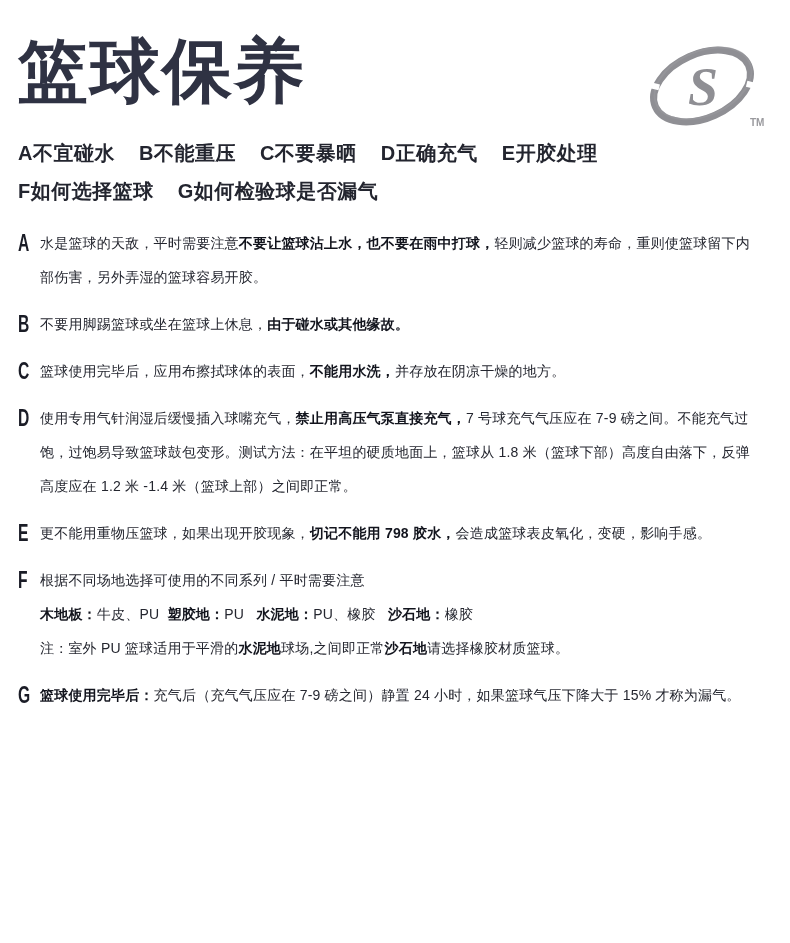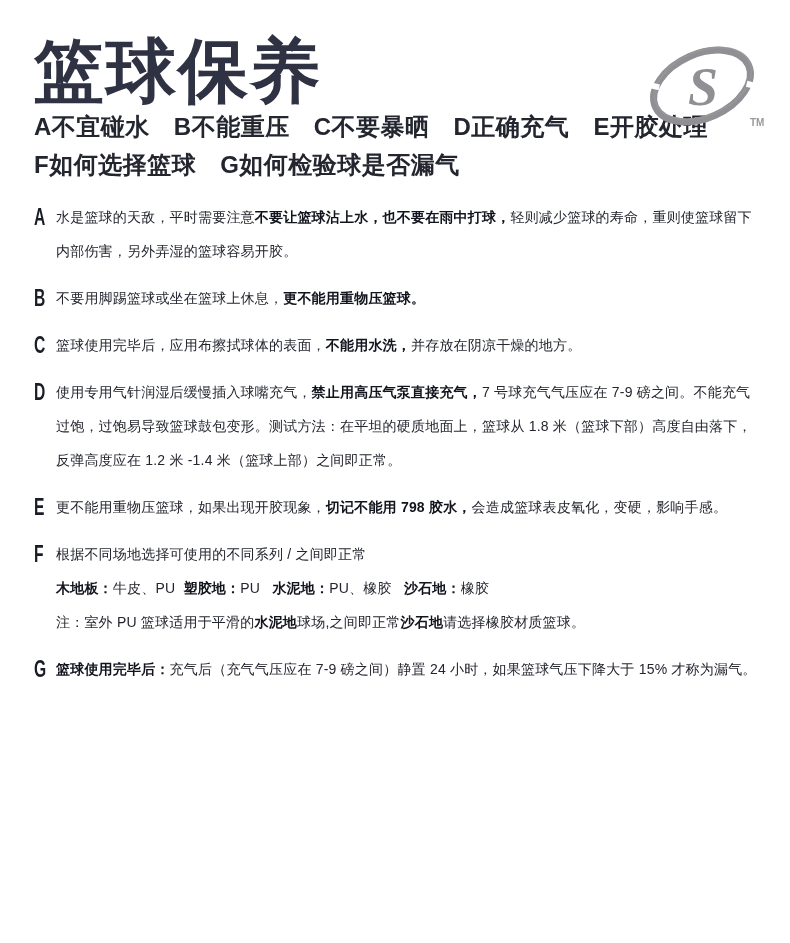--- a/index.html
+++ b/index.html
@@ -2,35 +2,36 @@
 <html lang="zh"><head>
 <meta charset="utf-8">
 <style>
   html,body{margin:0;padding:0;background:#fff;}
   body{
     width:790px;height:943px;overflow:hidden;
     font-family:"Liberation Sans","DejaVu Sans",sans-serif;
     color:#24262f;
     -webkit-font-smoothing:antialiased;
   }
-  .page{position:relative;width:790px;height:802px;box-sizing:border-box;padding:34px 26px 0 34px;}
+  .page{position:relative;width:790px;height:802px;box-sizing:border-box;padding:34px 26px 0 18px;}
 
   
   .page-title{
     margin:0;padding:0;
     font-size:70px;line-height:1.06;
     font-weight:900;color:#2f3243;letter-spacing:2px;
   }
 
   
   .logo{position:absolute;top:44px;right:22px;width:122px;height:88px;}
 
   
   .index{
-    font-size:24px;line-height:38px;font-weight:700;color:#23252f;
+    margin-top:26px;
+    font-size:20px;line-height:38px;font-weight:700;color:#23252f;
     letter-spacing:.5px;
   }
   .idx-item{display:inline-block;margin-right:24px;white-space:nowrap;}
 
   
   .sections{margin-top:16px;}
   .section{display:flex;align-items:flex-start;margin-bottom:13px;}
   .letter{
     flex:0 0 22px;
     font-weight:900;font-size:23px;line-height:34px;color:#1a1c26;
@@ -67,37 +68,37 @@
 
   <div class="index"><span class="idx-item">A不宜碰水</span><span class="idx-item">B不能重压</span><span class="idx-item">C不要暴晒</span><span class="idx-item">D正确充气</span><span class="idx-item">E开胶处理</span><span class="idx-item">F如何选择篮球</span><span class="idx-item">G如何检验球是否漏气</span></div>
 
   <div class="sections">
       <div class="section">
         <span class="letter">A</span>
         <p class="runs"><span>水是篮球的天敌，平时需要注意</span><b>不要让篮球沾上水，也不要在雨中打球，</b><span>轻则减少篮球的寿命，重则使篮球留下内部伤害，另外弄湿的篮球容易开胶。</span></p>
       </div>
       <div class="section">
         <span class="letter">B</span>
-        <p class="runs"><span>不要用脚踢篮球或坐在篮球上休息，</span><b>更不能用重物压篮球。</b></p>
+        <p class="runs"><span>不要用脚踢篮球或坐在篮球上休息，</span><b>由于碰水或其他缘故。</b></p>
       </div>
       <div class="section">
         <span class="letter">C</span>
         <p class="runs"><span>篮球使用完毕后，应用布擦拭球体的表面，</span><b>不能用水洗，</b><span>并存放在阴凉干燥的地方。</span></p>
       </div>
       <div class="section">
         <span class="letter">D</span>
         <p class="runs"><span>使用专用气针润湿后缓慢插入球嘴充气，</span><b>禁止用高压气泵直接充气，</b><span>7 号球充气气压应在 7-9 磅之间。不能充气过饱，过饱易导致篮球鼓包变形。测试方法：在平坦的硬质地面上，篮球从 1.8 米（篮球下部）高度自由落下，反弹高度应在 1.2 米 -1.4 米（篮球上部）之间即正常。</span></p>
       </div>
       <div class="section">
         <span class="letter">E</span>
         <p class="runs"><span>更不能用重物压篮球，如果出现开胶现象，</span><b>切记不能用 798 胶水，</b><span>会造成篮球表皮氧化，变硬，影响手感。</span></p>
       </div>
       <div class="section">
         <span class="letter">F</span>
-        <p class="runs"><span>根据不同场地选择可使用的不同系列 / 之间即正常
+        <p class="runs"><span>根据不同场地选择可使用的不同系列 / 平时需要注意
 </span><b>木地板：</b><span>牛皮、PU  </span><b>塑胶地：</b><span>PU   </span><b>水泥地：</b><span>PU、橡胶   </span><b>沙石地：</b><span>橡胶
 注：室外 PU 篮球适用于平滑的</span><b>水泥地</b><span>球场,之间即正常</span><b>沙石地</b><span>请选择橡胶材质篮球。</span></p>
       </div>
       <div class="section">
         <span class="letter">G</span>
         <p class="runs"><b>篮球使用完毕后：</b><span>充气后（充气气压应在 7-9 磅之间）静置 24 小时，如果篮球气压下降大于 15% 才称为漏气。</span></p>
       </div>
     </div>
 
 </div>

